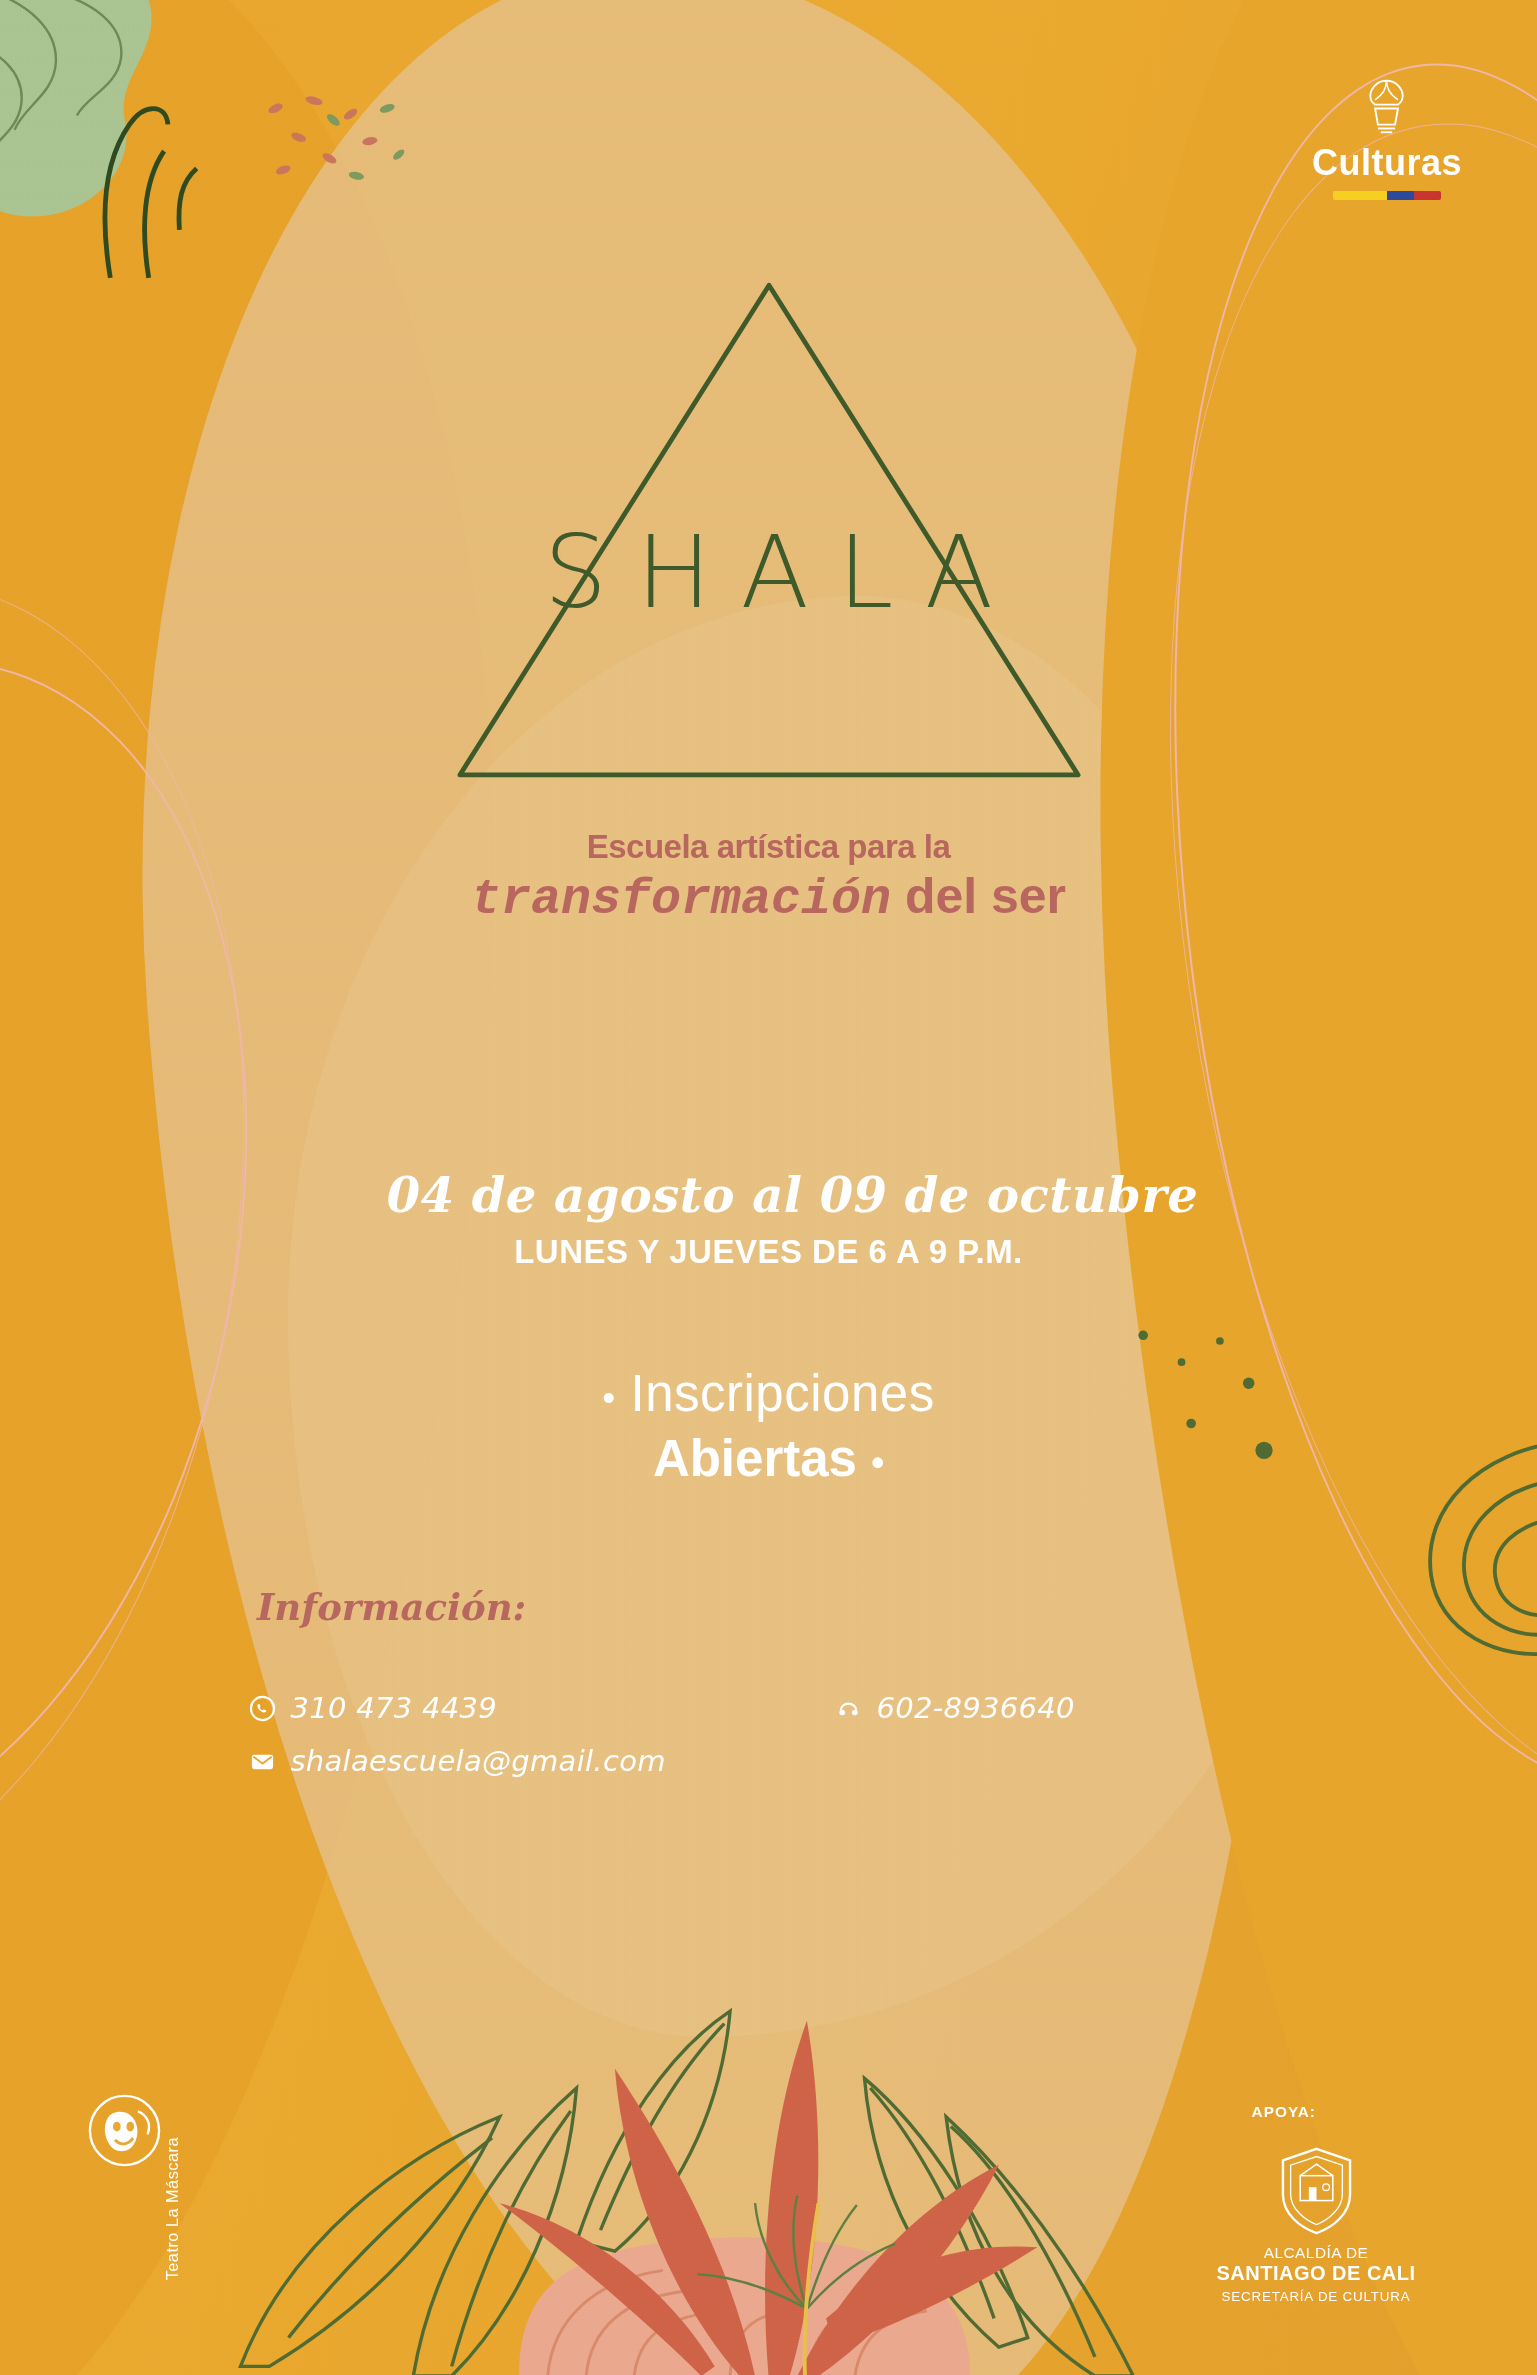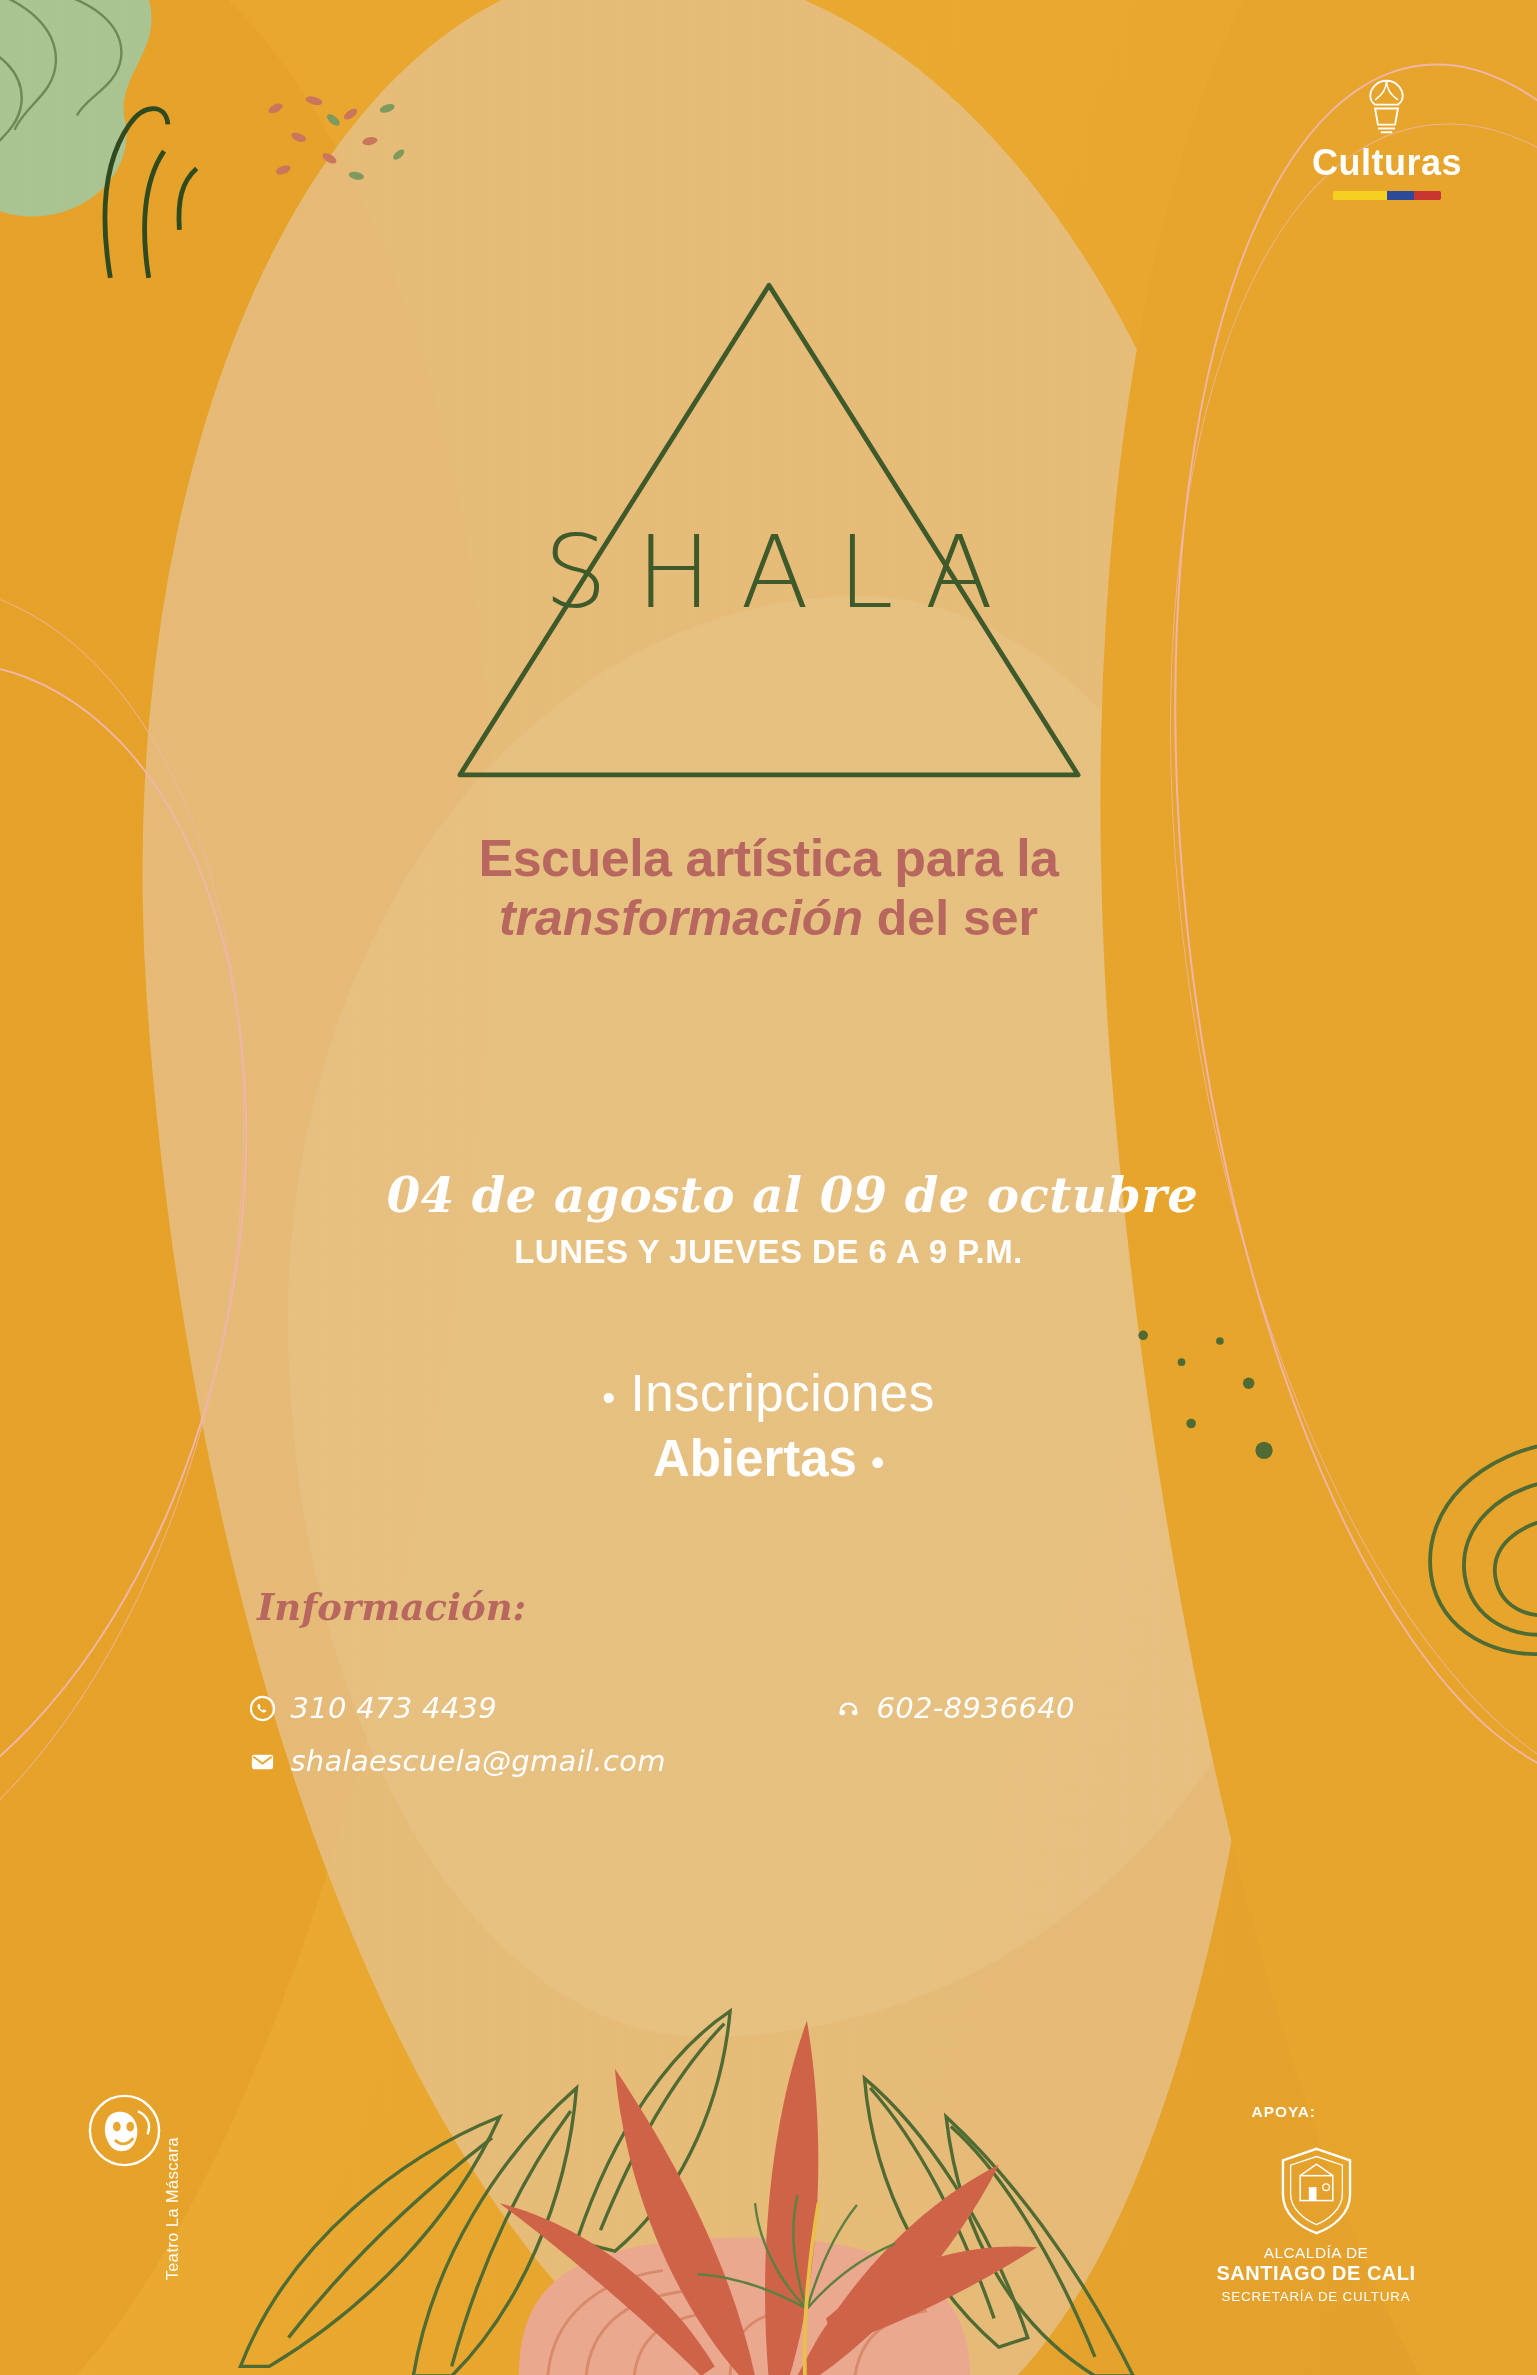--- a/index.html
+++ b/index.html
@@ -147,28 +147,28 @@
   .tagline {
     position: absolute;
     top: 828px;
     left: 0;
     width: 100%;
     text-align: center;
     color: #b8675f;
     line-height: 1.18;
   }
   .tagline .l1 {
-    font-size: 52px;
+    font-size: 33px;
     font-weight: bold;
     letter-spacing: -0.5px;
   }
   .tagline .l2 { font-size: 50px; font-weight: bold; }
   .tagline .l2 em {
     font-style: italic;
-    font-family: Liberation Sans, sans-serif;
+    font-family: Liberation Mono, monospace;
     font-weight: bold;
   }
 
   
   .dates {
     position: absolute;
     top: 1167px;
     left: 0;
     width: 100%;
     text-align: center;

